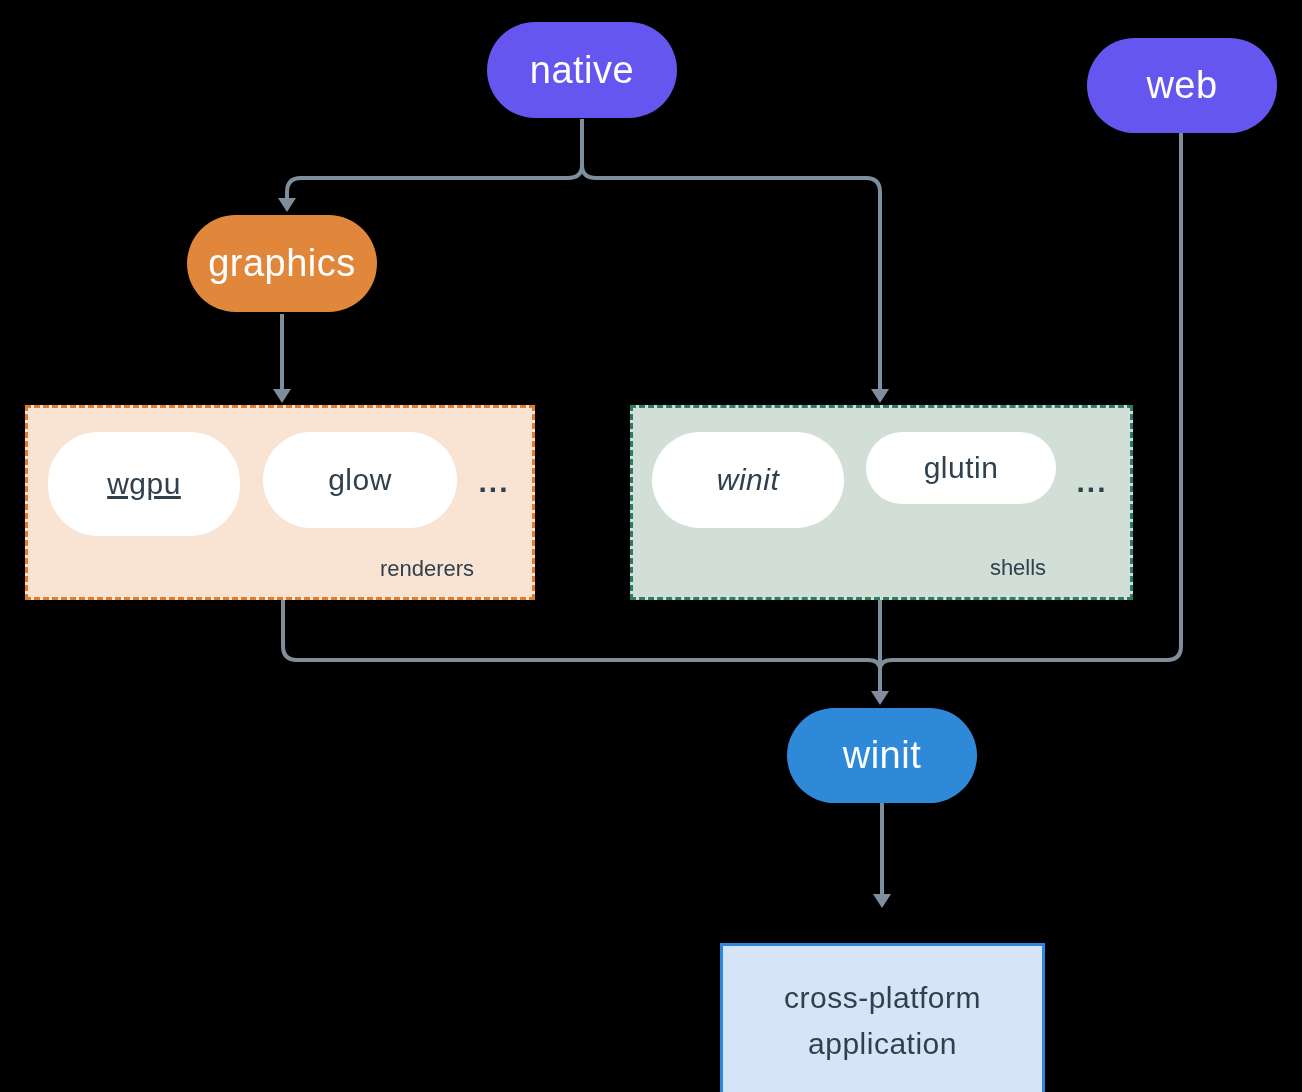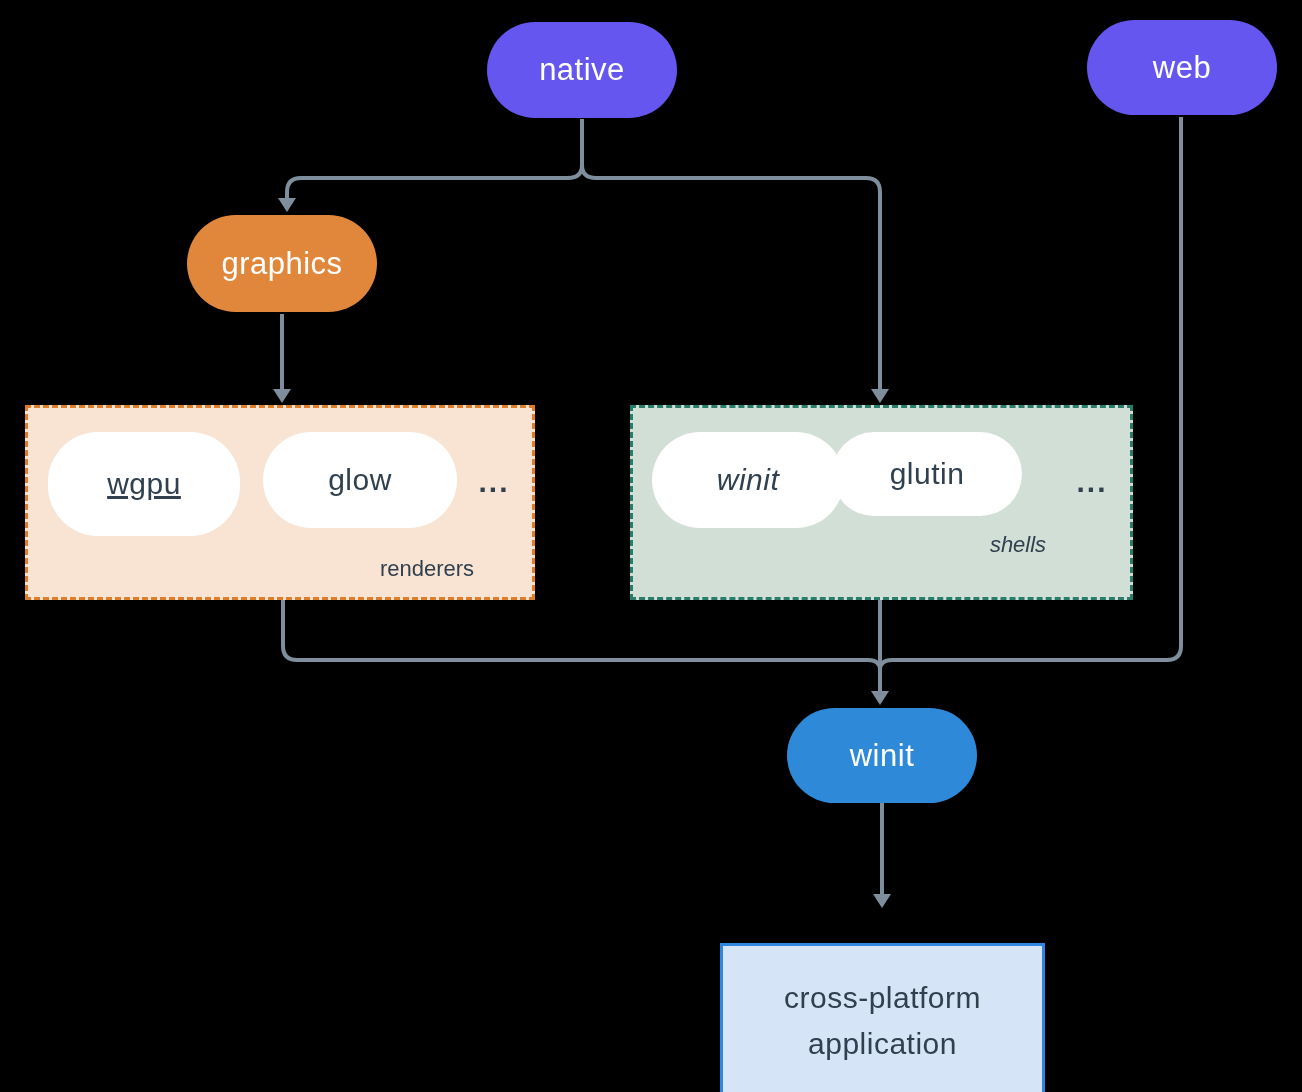--- a/index.html
+++ b/index.html
@@ -11,21 +11,21 @@
   html,body{margin:0;padding:0;background:var(--background);}
   .stage{
     position:relative;width:1302px;height:1092px;background:var(--background);
     font-family:"Liberation Sans","DejaVu Sans",sans-serif;overflow:hidden;
   }
   .edges{position:absolute;left:0;top:0;}
   .edge{stroke:var(--line);stroke-width:4;fill:none;}
   .arrowhead{fill:var(--line);stroke:none;}
   .pill{
     position:absolute;display:flex;align-items:center;justify-content:center;
-    border-radius:50px;font-size:31px;letter-spacing:.5px;
+    border-radius:50px;font-size:38px;letter-spacing:.5px;
   }
   .pill.purple{background:var(--node-purple);color:var(--text-light);}
   .pill.orange{background:var(--node-orange);color:var(--text-light);}
   .pill.blue{background:var(--node-blue);color:var(--text-light);}
   .pill.white{background:var(--pill-white);color:var(--text-dark);font-size:30px;}
   .groupbox{position:absolute;box-sizing:border-box;}
   .groupbox.renderers{background:var(--renderers-bg);border:3px dashed var(--renderers-border);}
   .groupbox.shells{background:var(--shells-bg);border:3px dashed var(--shells-border);}
   .ellipsis{
     position:absolute;display:flex;align-items:center;justify-content:center;
@@ -56,35 +56,35 @@
     <path class="edge" d="M 283 599 L 283 646 Q 283 660 297 660 L 868 660 Q 880 660 880 670"></path>
     <path class="edge" d="M 1181 117 L 1181 646 Q 1181 660 1167 660 L 892 660 Q 880 660 880 670"></path>
     <path class="edge" d="M 880 599 L 880 691"></path>
     <polygon class="arrowhead" points="871,691 889,691 880,705"></polygon>
     <path class="edge" d="M 882 802 L 882 894"></path>
     <polygon class="arrowhead" points="873,894 891,894 882,908"></polygon>
   </svg>
 
   <div class="pill purple" style="left:487px;top:22px;width:190px;height:96px;">native</div>
 
-  <div class="pill purple" style="left:1087px;top:20px;width:190px;height:95px;">web</div>
+  <div class="pill purple" style="left:1087px;top:38px;width:190px;height:95px;">web</div>
 
   <div class="pill orange" style="left:187px;top:215px;width:190px;height:97px;">graphics</div>
 
   <div class="groupbox renderers" style="left:25px;top:405px;width:510px;height:195px;"></div>
   <div class="pill white" style="left:48px;top:432px;width:192px;height:104px;text-decoration:underline;">wgpu</div>
   <div class="pill white" style="left:263px;top:432px;width:194px;height:96px;">glow</div>
   <div class="ellipsis" style="left:470px;top:458px;width:48px;height:48px;">...</div>
   <div class="grouplabel" style="left:332px;top:556px;">renderers</div>
 
   <div class="groupbox shells" style="left:630px;top:405px;width:503px;height:195px;"></div>
   <div class="pill white" style="left:652px;top:432px;width:192px;height:96px;font-style:italic;">winit</div>
-  <div class="pill white" style="left:832px;top:432px;width:190px;height:84px;">glutin</div>
+  <div class="pill white" style="left:866px;top:432px;width:190px;height:72px;">glutin</div>
   <div class="ellipsis" style="left:1068px;top:458px;width:48px;height:48px;">...</div>
-  <div class="grouplabel" style="left:923px;top:532px;font-style:italic;">shells</div>
+  <div class="grouplabel" style="left:923px;top:555px;">shells</div>
 
   <div class="pill blue" style="left:787px;top:708px;width:190px;height:95px;">winit</div>
 
   <div class="appbox" style="left:720px;top:911px;width:325px;height:156px;">
     <div>cross-platform</div>
     <div>application</div>
   </div>
 
 </div>
 

